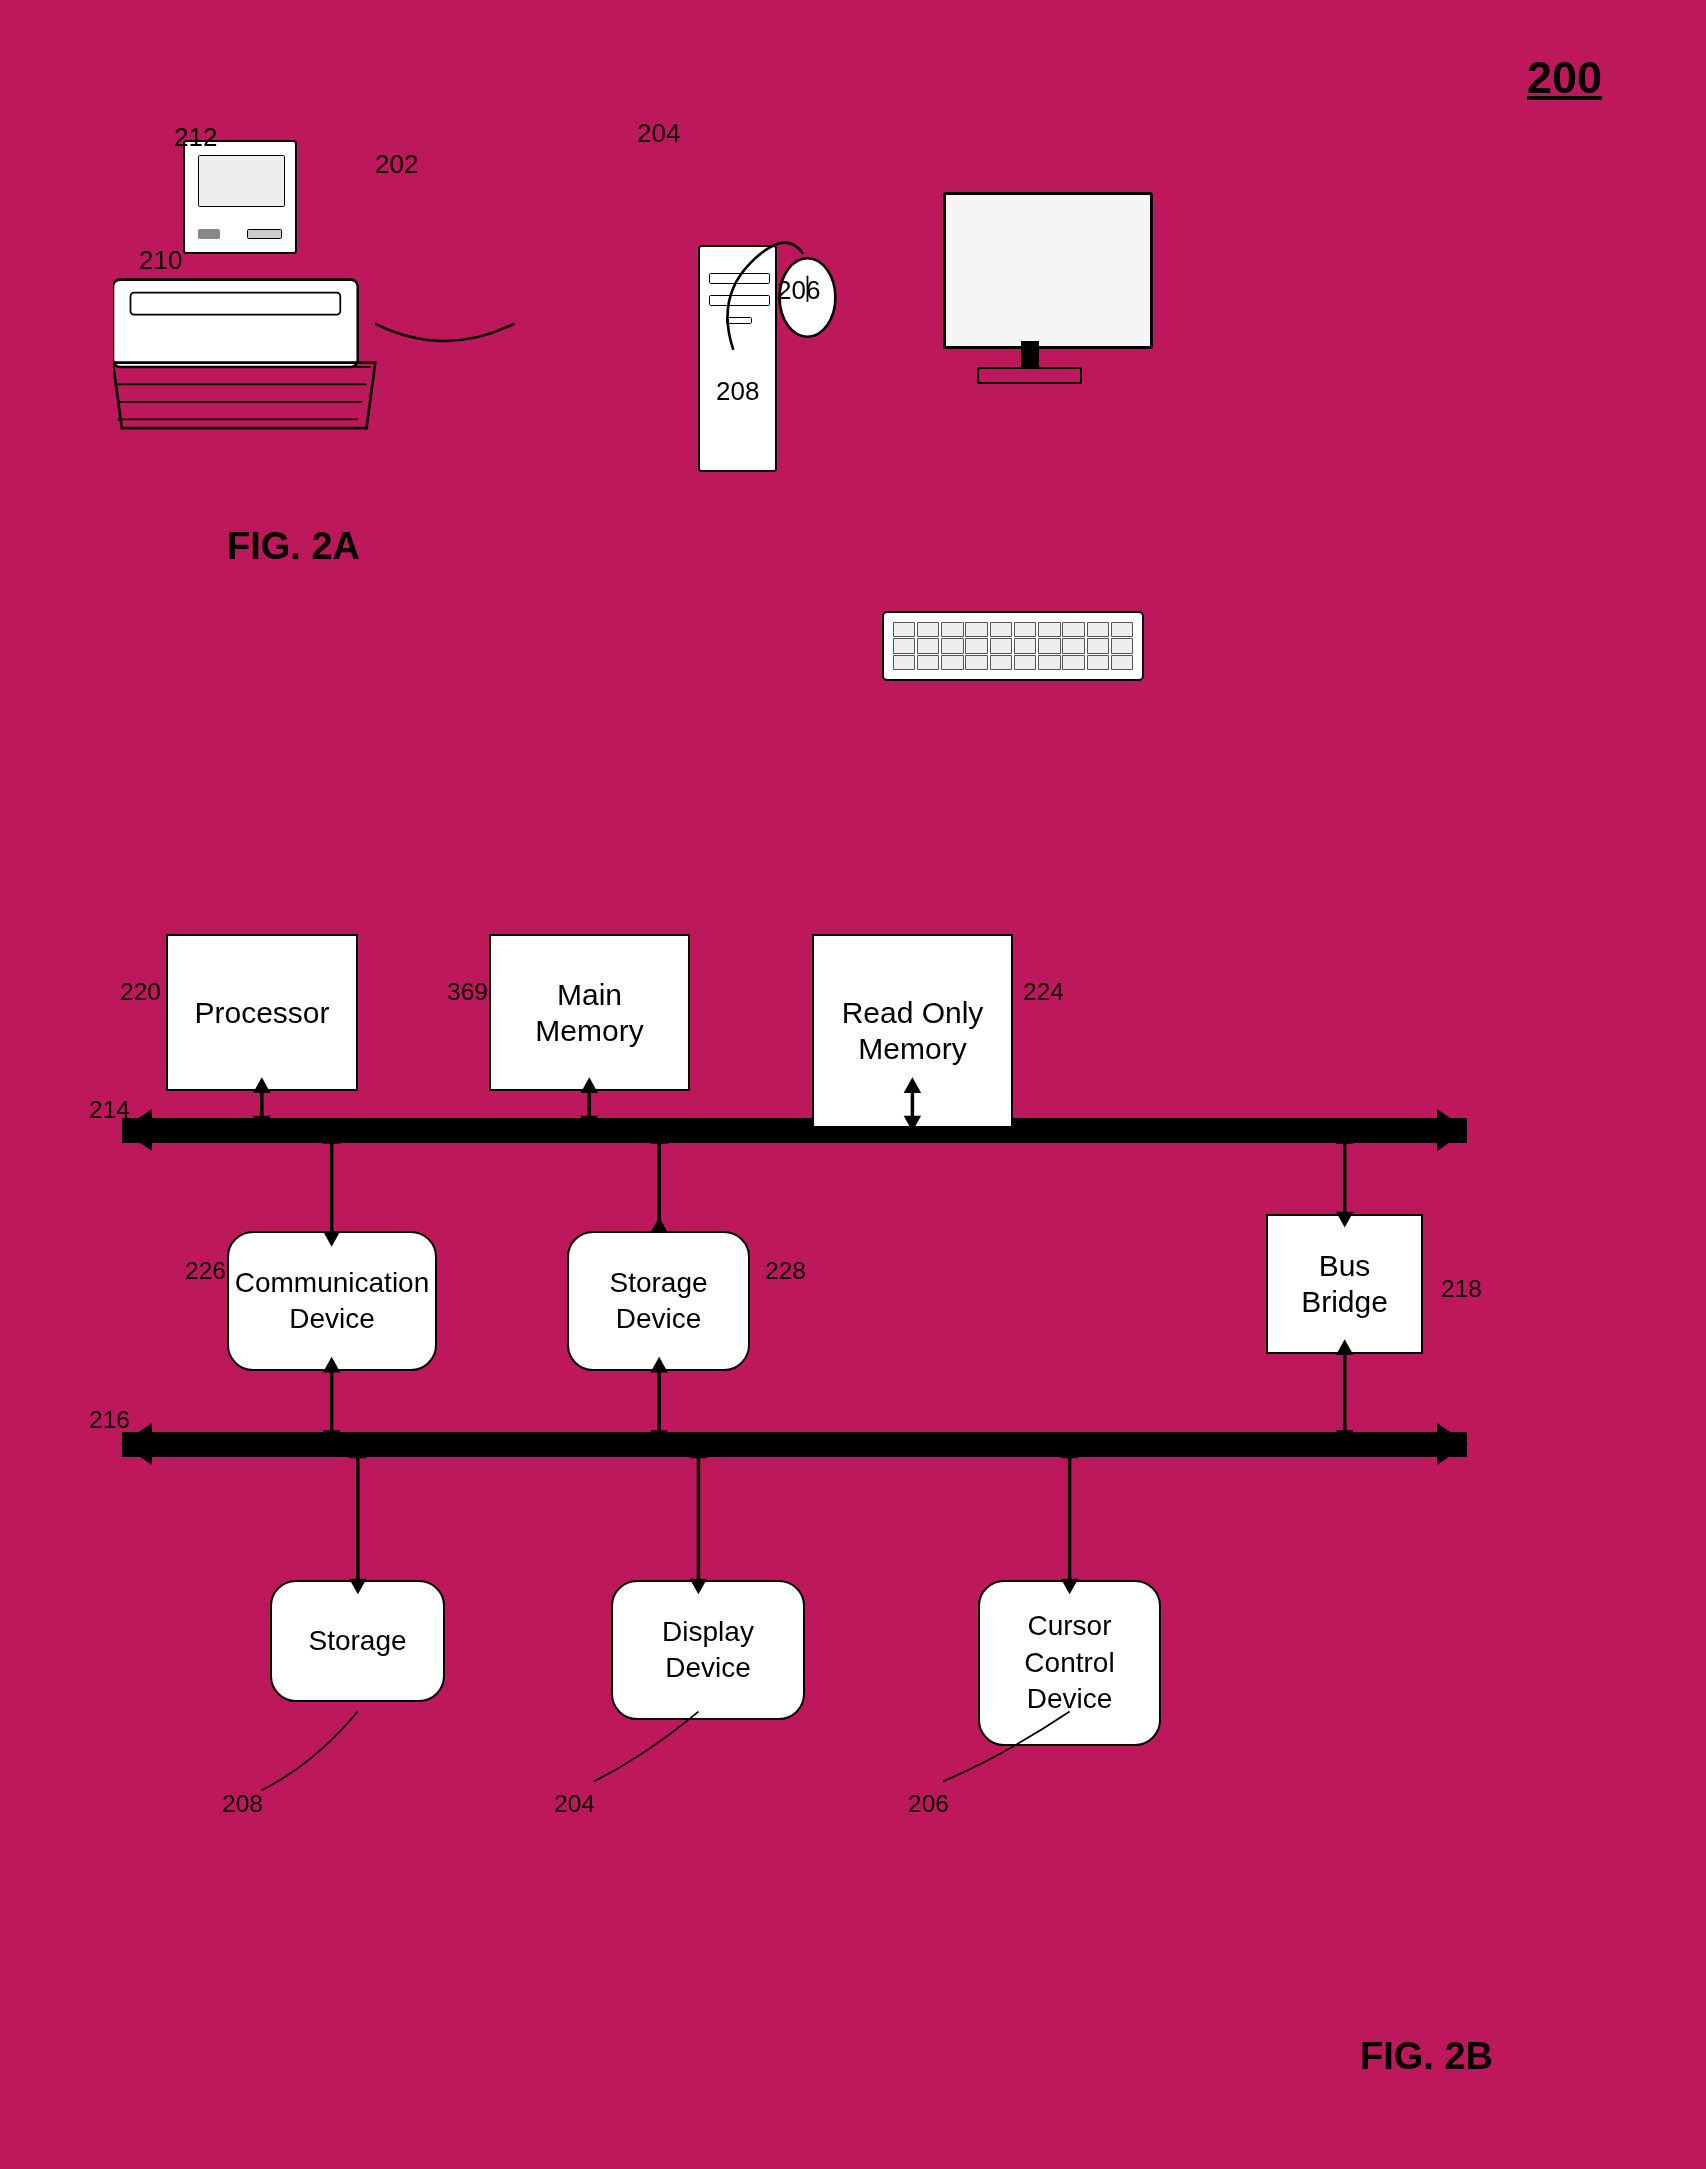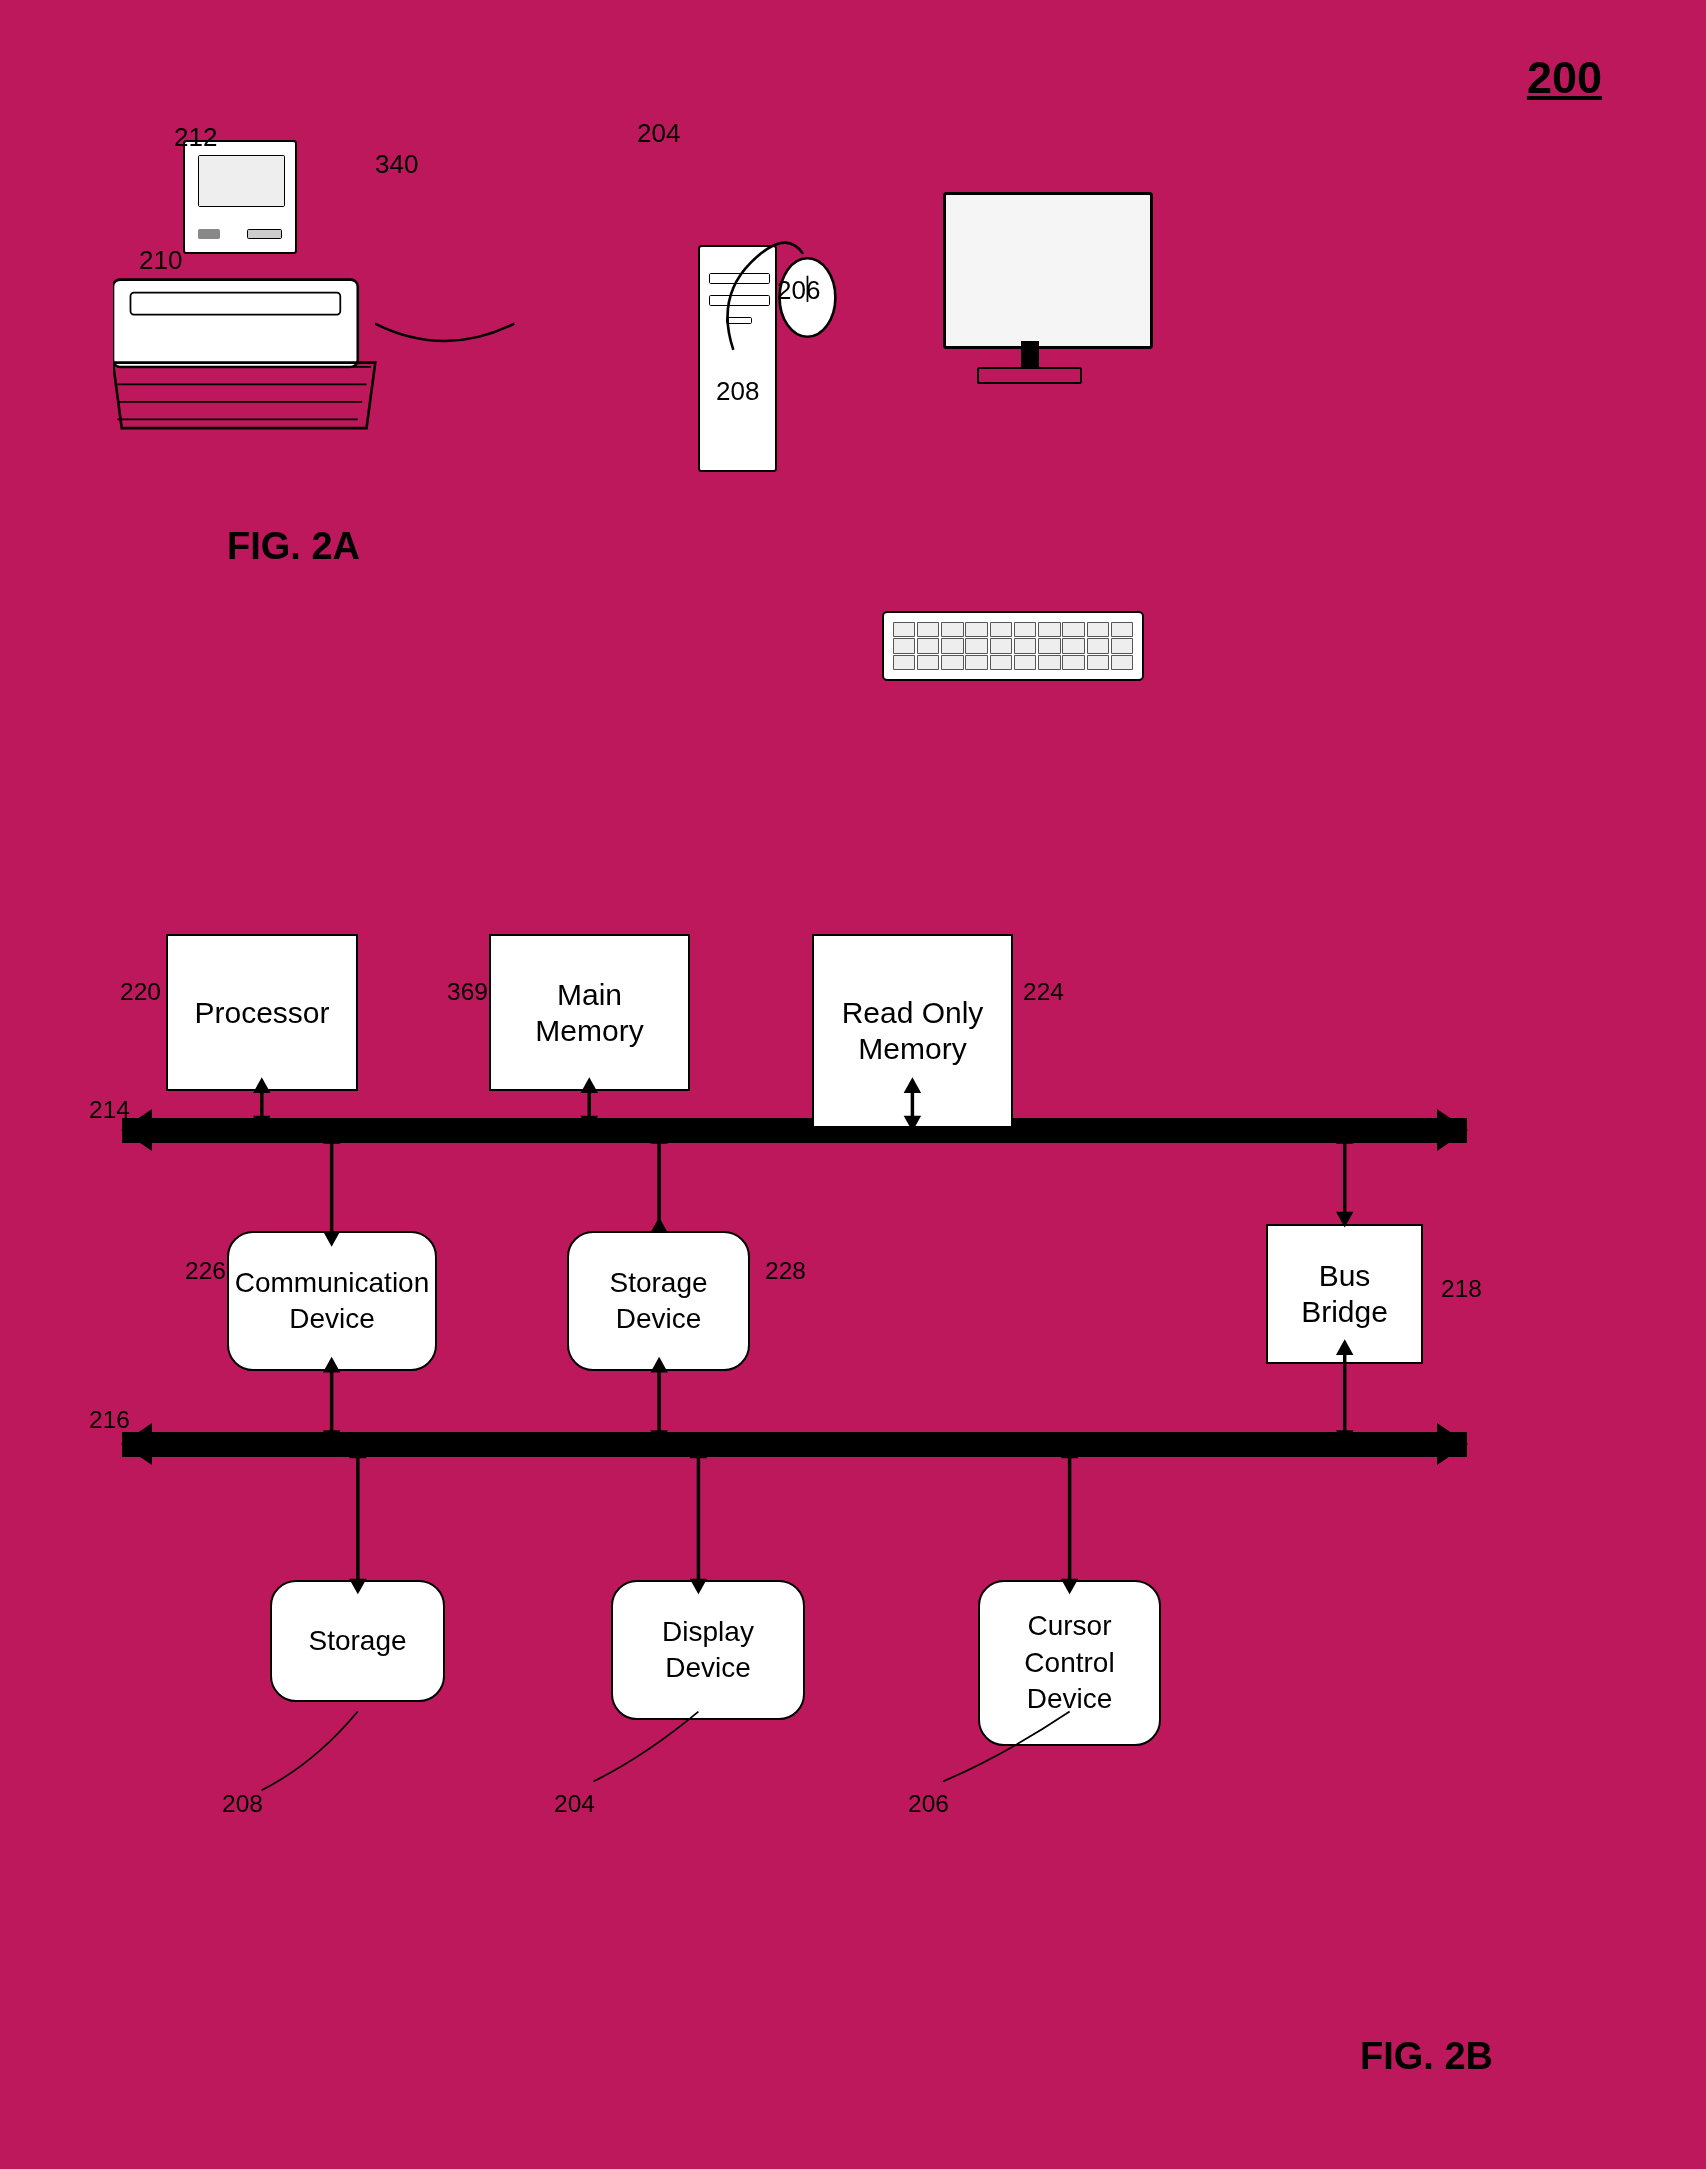--- a/index.html
+++ b/index.html
@@ -297,21 +297,20 @@
       width: 201px;
       height: 194px;
     }
 
     
     .box-bus-bridge {
       top: 472px;
       left: 1214px;
       width: 157px;
       height: 140px;
-      margin-top: 10px;
     }
 
     
     .io-box {
       position: absolute;
       border: 2.6px solid #000;
       background: #fff;
       border-radius: 26px;
       display: flex;
       align-items: center;
@@ -457,21 +456,21 @@
       <line x1="5" y1="180" x2="280" y2="180" stroke="#000" stroke-width="2"></line>
 
       <path d="M 0 115 L 300 115 L 290 190 L 10 190 Z" stroke="#000" stroke-width="3" fill="none"></path>
     </svg>
 
     <svg style="position:absolute; top:236px; left:288px;" width="148" height="70" viewBox="0 0 170 80">
       <path d="M 0 20 Q 80 60 160 20" stroke="#000" stroke-width="3" fill="none"></path>
     </svg>
 
     <div class="ref-label" style="top:52px; left:87px;">212</div>
-    <div class="ref-label" style="top:79px; left:288px;">340</div>
+    <div class="ref-label" style="top:79px; left:288px;">202</div>
     <div class="ref-label" style="top:48px; left:550px;">204</div>
     <div class="ref-label" style="top:205px; left:690px;">206</div>
     <div class="ref-label" style="top:306px; left:629px;">208</div>
     <div class="ref-label" style="top:175px; left:52px;">210</div>
 
     <div class="fig2a-label">FIG. 2A</div>
   </div>
 
   <div class="fig2b-area">
 

